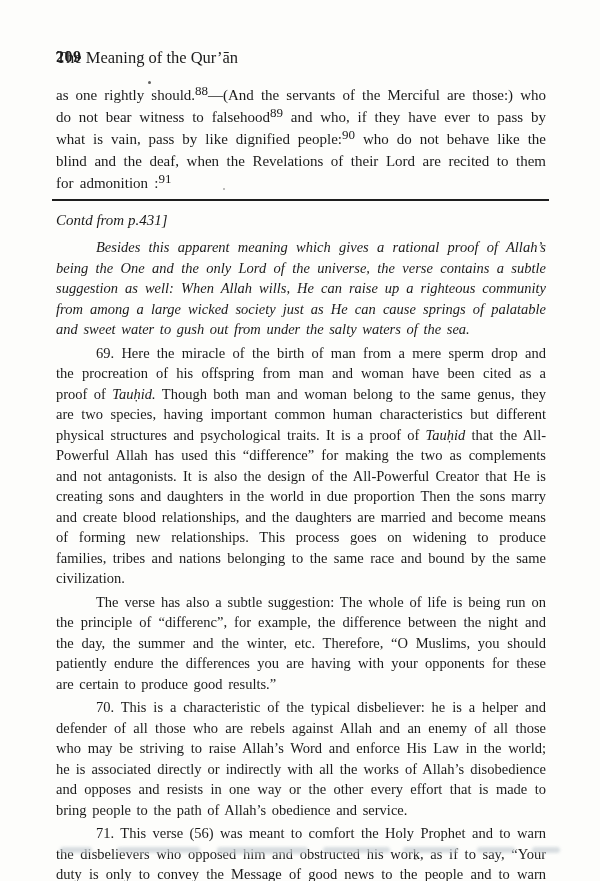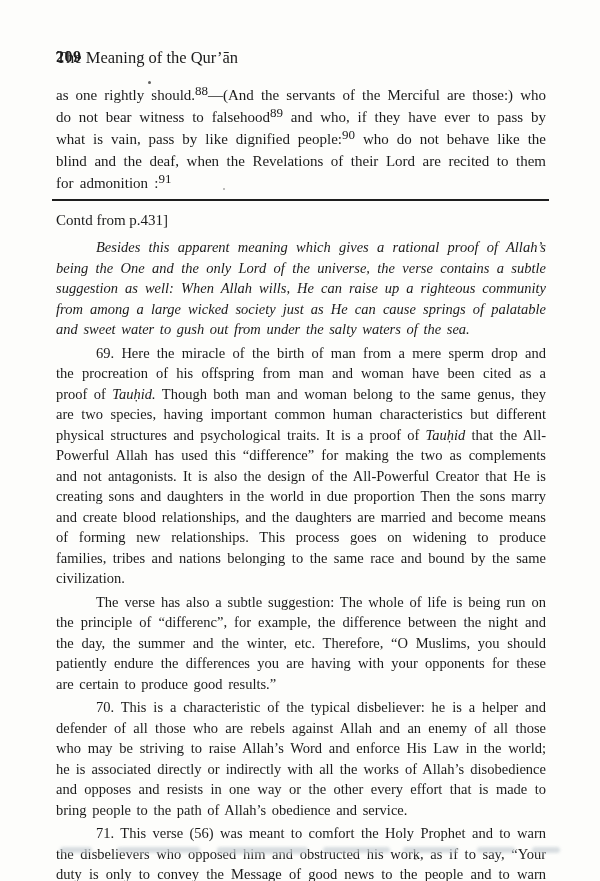--- a/index.html
+++ b/index.html
@@ -45,20 +45,21 @@
     text-align: justify;
     word-spacing: 2.5px;
     margin: 0;
   }
   .section-divider {
     border: none;
     border-top: 2px solid #1e1e1e;
     margin: 5px -3px 0 -4px;
   }
   .contd-note {
+    font-style: italic;
     font-size: 15px;
     line-height: 20px;
     margin-top: 9px;
   }
   .body-para {
     font-size: 14.5px;
     line-height: 20.5px;
     text-align: justify;
     word-spacing: 2px;
     margin: 3px 0 0 0;

